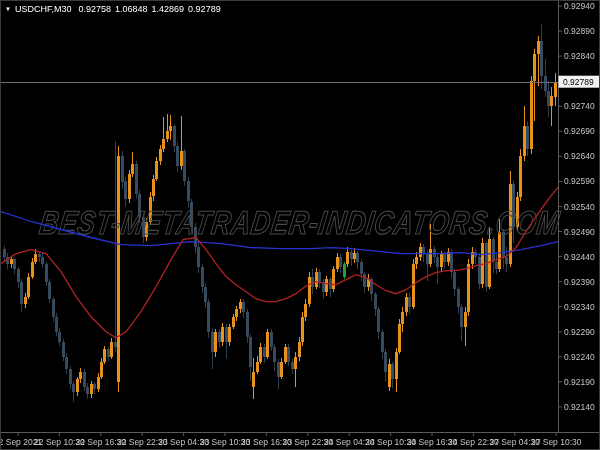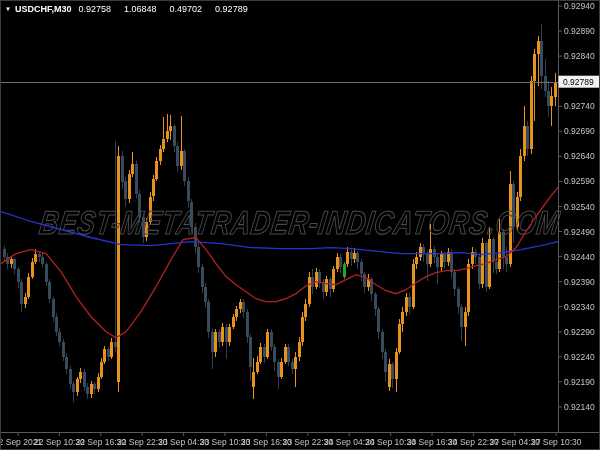--- a/index.html
+++ b/index.html
@@ -7,22 +7,22 @@
     position:relative;width:600px;height:450px;background:#000000;
     box-sizing:border-box;border:1px solid #3C3C3C;overflow:hidden;
     font-family:"Liberation Sans","DejaVu Sans",sans-serif;
   }
   svg{position:absolute;left:0;top:0;}
   .header{
     position:absolute;left:4px;top:3px;color:#FFFFFF;font-size:9px;
     letter-spacing:0;white-space:nowrap;z-index:5;
   }
   .header .marker{font-size:6px;vertical-align:1px;margin-right:4px;}
-  .header .sym{margin-right:7px;font-weight:bold;}
-  .header .q{margin-right:13px;}
+  .header .sym{margin-right:7px;}
+  .header .q{margin-right:4px;}
   text{font-family:"Liberation Sans","DejaVu Sans",sans-serif;}
 </style>
 </head>
 <body>
 
 <div class="window">
   <svg id="chart" width="600" height="450" viewBox="0 0 600 450">
     <g id="g-candles" shape-rendering="crispEdges">
         <line x1="3.5" y1="244.6" x2="3.5" y2="260.6" stroke="#2E3F4E" stroke-width="1"></line>
         <rect x="1.5" y="248.1" width="3.2" height="7.5" fill="#374B5E"></rect>
@@ -414,15 +414,15 @@
         <text x="513.8" y="444" font-size="8.5" fill="#C6C6C6" text-anchor="middle">27 Sep 04:30</text>
         <line x1="555.2" y1="431" x2="555.2" y2="435" stroke="#5A5A5A"></line>
         <text x="555.2" y="444" font-size="8.5" fill="#C6C6C6" text-anchor="middle">27 Sep 10:30</text>
       </g>
     <g id="g-price-box">
       <rect id="price-box-rect" x="557.5" y="74.7" width="42" height="12" fill="#F2F2F2"></rect>
       <text id="price-box-text" font-size="8.5" x="562" y="83.9" fill="#000000">0.92789</text>
     </g>
   </svg>
   <div class="header">
-    <span class="marker">▼</span><span class="sym">USDCHF,M30</span><span class="q">0.92758</span><span class="q">1.06848</span><span class="q">0.49702</span><span class="q">0.92789</span>
+    <span class="marker">▼</span><span class="sym">USDCHF,M30</span><span class="q">0.92758</span><span class="q">1.06848</span><span class="q">1.42869</span><span class="q">0.92789</span>
   </div>
 </div>
 
 </body></html>

